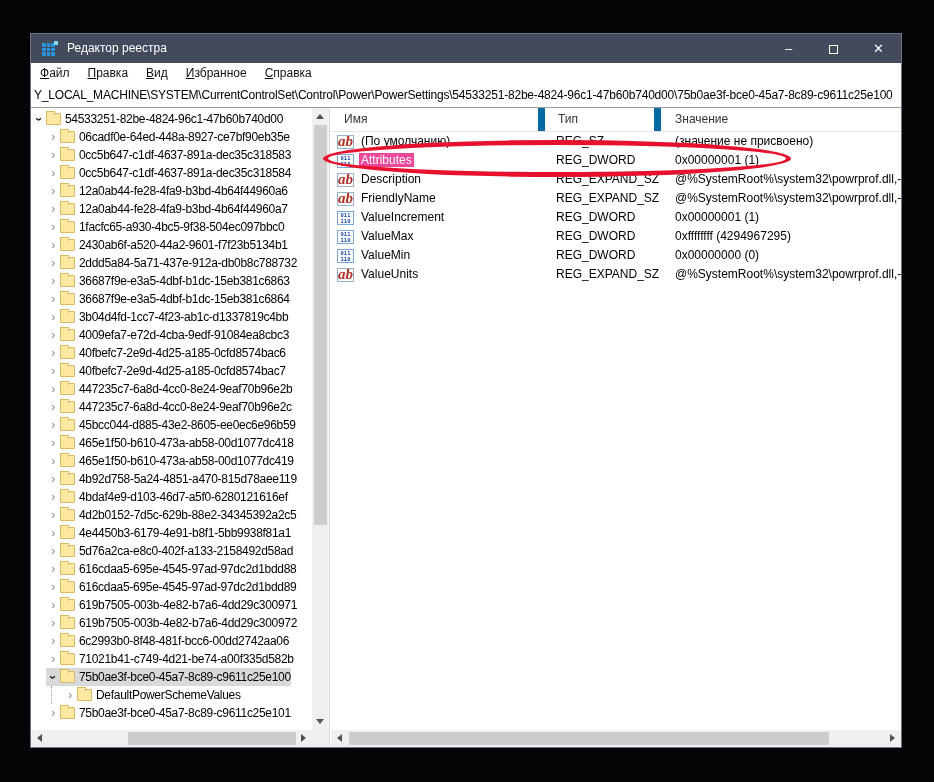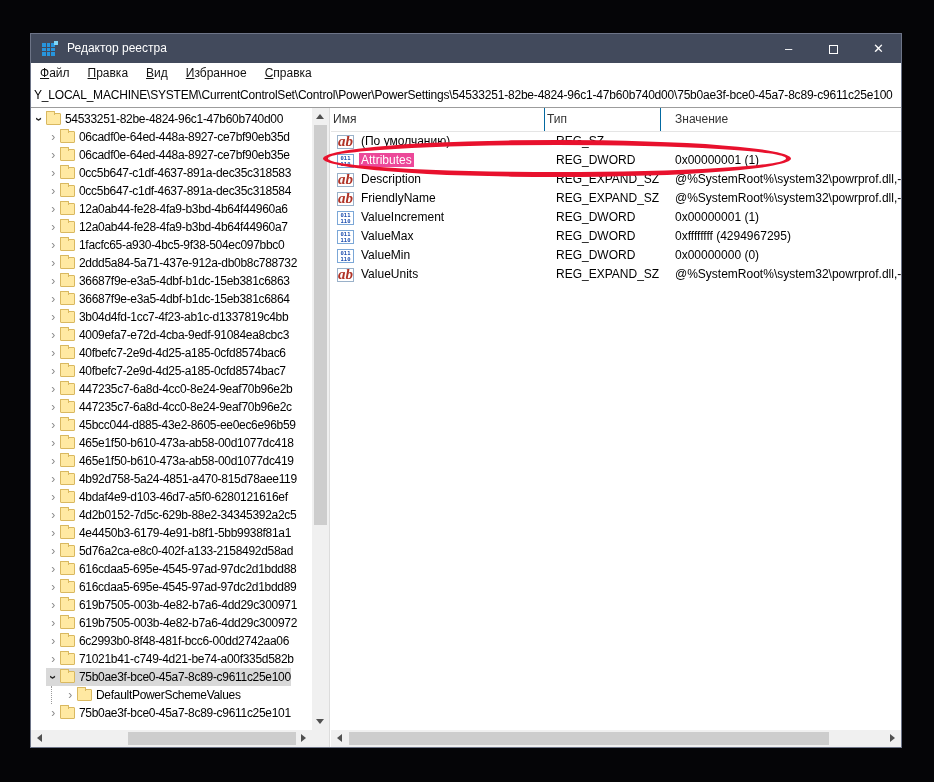--- a/index.html
+++ b/index.html
@@ -77,21 +77,21 @@
 
   
   #divider { position:absolute; left:298px; top:0; width:2px; height:639px;
     background:#fff; border-left:1px solid #dcdcdc; }
 
   
   #values { position:absolute; left:300px; top:0; width:570px; height:622px;
     background:#fff; overflow:hidden; }
   #vheader { display:flex; height:24px; line-height:23px; font-size:12px;
     color:#333; border-bottom:1px solid #e5e5e5; }
-  #vheader .hc { border-right:1px solid #0369a1; padding-left:2px; }
+  #vheader .hc { border-right:7px solid #0369a1; padding-left:13px; }
   #vheader .hc:nth-child(1) { width:214px; }
   #vheader .hc:nth-child(2) { width:116px; }
   #vheader .hc:nth-child(3) { flex:1; padding-left:14px; border-right:none; }
   .vrow { display:flex; height:19px; line-height:19px; font-size:12px;
     white-space:nowrap; color:#000; align-items:center; }
   .vicon { width:17px; height:14px; margin:0 5px 0 6px; flex:none; position:relative;
     background:#fff; }
   .vicon.str { border:1px solid #9ab1c9; color:#b03226; font-size:15px; font-weight:bold;
     font-style:italic; text-align:center; line-height:11px; font-family:"Liberation Serif",serif; }
   .vicon.dwd { border:1px solid #7ba7d7; color:#1f4faf;
@@ -135,27 +135,27 @@
     <span class="winbtn" id="btn-close"><span>✕</span></span>
   </div>
 
   <div id="menubar"><span class="menu-item"><u>Ф</u>айл</span><span class="menu-item"><u>П</u>равка</span><span class="menu-item"><u>В</u>ид</span><span class="menu-item"><u>И</u>збранное</span><span class="menu-item"><u>С</u>правка</span></div>
 
   <div id="addressbar">Y_LOCAL_MACHINE\SYSTEM\CurrentControlSet\Control\Power\PowerSettings\54533251-82be-4824-96c1-47b60b740d00\75b0ae3f-bce0-45a7-8c89-c9611c25e100</div>
 
   <div id="main">
     <div id="tree-view">
         <div class="trow lvl0"><span class="rowline"><span class="arrow exp">›</span><span class="folder"></span><span>54533251-82be-4824-96c1-47b60b740d00</span></span></div>
-        <div class="trow lvl1"><span class="rowline"><span class="arrow">›</span><span class="folder"></span><span>06cadf0e-64ed-448a-8927-ce7bf90eb35d</span></span></div>
         <div class="trow lvl1"><span class="rowline"><span class="arrow">›</span><span class="folder"></span><span>06cadf0e-64ed-448a-8927-ce7bf90eb35e</span></span></div>
         <div class="trow lvl1"><span class="rowline"><span class="arrow">›</span><span class="folder"></span><span>0cc5b647-c1df-4637-891a-dec35c318583</span></span></div>
         <div class="trow lvl1"><span class="rowline"><span class="arrow">›</span><span class="folder"></span><span>0cc5b647-c1df-4637-891a-dec35c318584</span></span></div>
         <div class="trow lvl1"><span class="rowline"><span class="arrow">›</span><span class="folder"></span><span>12a0ab44-fe28-4fa9-b3bd-4b64f44960a6</span></span></div>
         <div class="trow lvl1"><span class="rowline"><span class="arrow">›</span><span class="folder"></span><span>12a0ab44-fe28-4fa9-b3bd-4b64f44960a7</span></span></div>
         <div class="trow lvl1"><span class="rowline"><span class="arrow">›</span><span class="folder"></span><span>1facfc65-a930-4bc5-9f38-504ec097bbc0</span></span></div>
+        <div class="trow lvl1"><span class="rowline"><span class="arrow">›</span><span class="folder"></span><span>2430ab6f-a520-44a2-9601-f7f23b5134b1</span></span></div>
         <div class="trow lvl1"><span class="rowline"><span class="arrow">›</span><span class="folder"></span><span>2ddd5a84-5a71-437e-912a-db0b8c788732</span></span></div>
         <div class="trow lvl1"><span class="rowline"><span class="arrow">›</span><span class="folder"></span><span>36687f9e-e3a5-4dbf-b1dc-15eb381c6863</span></span></div>
         <div class="trow lvl1"><span class="rowline"><span class="arrow">›</span><span class="folder"></span><span>36687f9e-e3a5-4dbf-b1dc-15eb381c6864</span></span></div>
         <div class="trow lvl1"><span class="rowline"><span class="arrow">›</span><span class="folder"></span><span>3b04d4fd-1cc7-4f23-ab1c-d1337819c4bb</span></span></div>
         <div class="trow lvl1"><span class="rowline"><span class="arrow">›</span><span class="folder"></span><span>4009efa7-e72d-4cba-9edf-91084ea8cbc3</span></span></div>
         <div class="trow lvl1"><span class="rowline"><span class="arrow">›</span><span class="folder"></span><span>40fbefc7-2e9d-4d25-a185-0cfd8574bac6</span></span></div>
         <div class="trow lvl1"><span class="rowline"><span class="arrow">›</span><span class="folder"></span><span>40fbefc7-2e9d-4d25-a185-0cfd8574bac7</span></span></div>
         <div class="trow lvl1"><span class="rowline"><span class="arrow">›</span><span class="folder"></span><span>447235c7-6a8d-4cc0-8e24-9eaf70b96e2b</span></span></div>
         <div class="trow lvl1"><span class="rowline"><span class="arrow">›</span><span class="folder"></span><span>447235c7-6a8d-4cc0-8e24-9eaf70b96e2c</span></span></div>
         <div class="trow lvl1"><span class="rowline"><span class="arrow">›</span><span class="folder"></span><span>45bcc044-d885-43e2-8605-ee0ec6e96b59</span></span></div>
@@ -195,20 +195,21 @@
       <div id="vheader">
         <div class="hc">Имя</div>
         <div class="hc">Тип</div>
         <div class="hc">Значение</div>
       </div>
       <div id="vrows">
           <div class="vrow">
             <span class="vicon str">ab</span>
             <span class="vname"><span>(По умолчанию)</span></span>
             <span class="vtype">REG_SZ</span>
+            <span class="vval">(значение не присвоено)</span>
           </div>
           <div class="vrow selected">
             <span class="vicon dwd">011<div>110</div></span>
             <span class="vname"><span>Attributes</span></span>
             <span class="vtype">REG_DWORD</span>
             <span class="vval">0x00000001 (1)</span>
           </div>
           <div class="vrow">
             <span class="vicon str">ab</span>
             <span class="vname"><span>Description</span></span>

